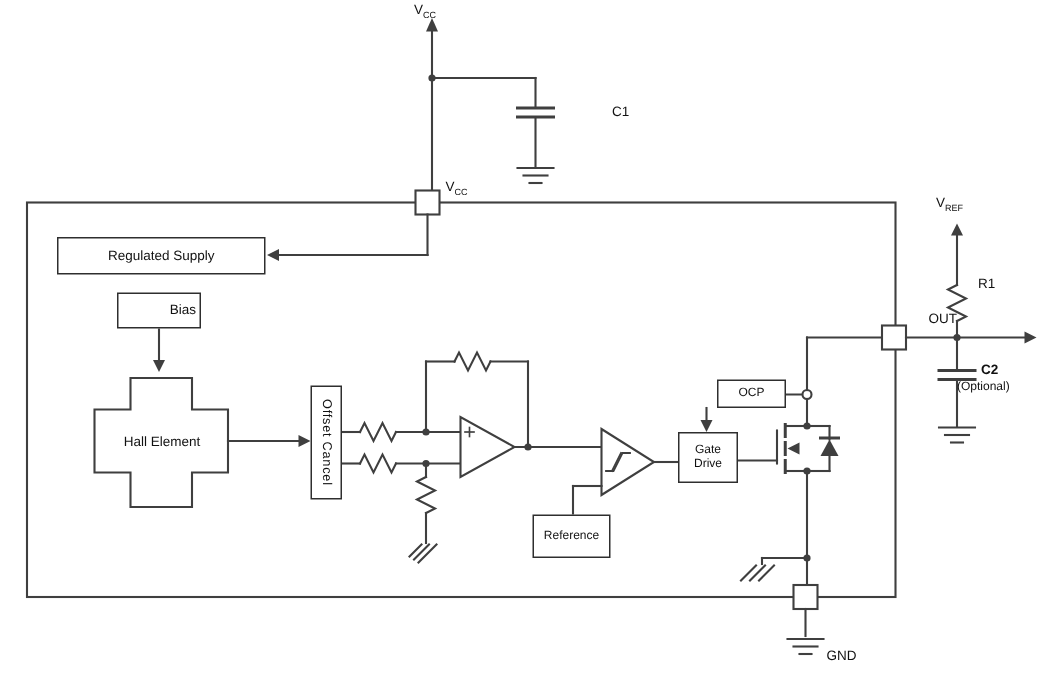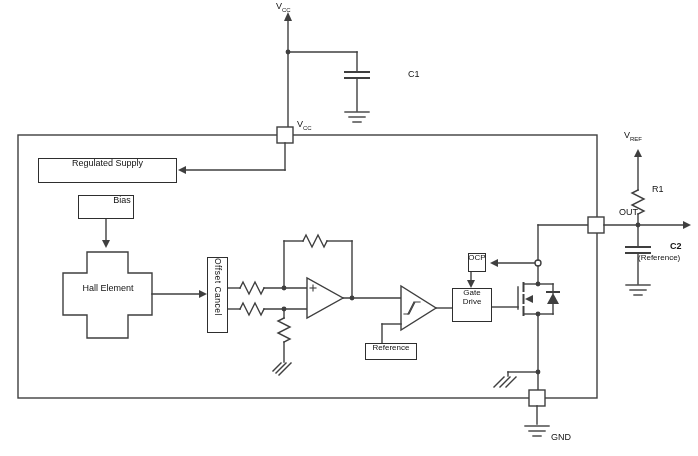--- a/index.html
+++ b/index.html
@@ -3,21 +3,21 @@
 <meta charset="utf-8">
 <style>
   html,body{margin:0;padding:0;background:#ffffff;}
   .stage{
     position:relative;width:698px;height:456px;background:#ffffff;
     font-family:"Liberation Sans", sans-serif;color:#111;overflow:hidden;
   }
   .stage svg{position:absolute;left:0;top:0;}
   .box{
     position:absolute;border:1px solid #2e2e2e;background:#ffffff;
-    display:flex;align-items:flex-start;justify-content:center;
+    display:flex;align-items:center;justify-content:center;
     font-size:9px;line-height:1.1;text-align:center;color:#111;
     box-sizing:border-box;
   }
   .lbl{position:absolute;font-size:9px;color:#111;white-space:nowrap;}
   .lbl sub,.box sub{font-size:6px;}
   .small{font-size:8px;}
   .vtext{
     writing-mode:vertical-rl;text-orientation:mixed;
     font-size:8.5px;letter-spacing:0.5px;
   }
@@ -233,43 +233,43 @@
   </div>
 
   <div class="box plain" style="left:63px;top:284px;width:90px;height:22px;">
     <span>Hall Element</span>
   </div>
 
   <div class="box" style="left:207px;top:257px;width:21px;height:76px;">
     <span class="vtext">Offset Cancel</span>
   </div>
 
-  <div class="box small" style="left:365px;top:343px;width:52px;height:17px;">
+  <div class="box small" style="left:355px;top:343px;width:52px;height:29px;">
     <span>Reference</span>
   </div>
 
-  <div class="box small" style="left:468px;top:253px;width:18px;height:19px;">
+  <div class="box small" style="left:478px;top:253px;width:46px;height:19px;">
     <span>OCP</span>
   </div>
 
   <div class="box small" style="left:452px;top:288px;width:40px;height:34px;padding:0 5px;">
     <span>Gate Drive</span>
   </div>
 
   <div class="lbl" style="left:276px;top:1px;"><span>V</span><sub>CC</sub></div>
 
   <div class="lbl" style="left:382px;top:69px;margin-left:26px;">C1</div>
 
   <div class="lbl" style="left:297px;top:119px;"><span>V</span><sub>CC</sub></div>
 
   <div class="lbl" style="left:624px;top:130px;"><span>V</span><sub>REF</sub></div>
 
   <div class="lbl" style="left:652px;top:184px;">R1</div>
 
   <div class="lbl" style="left:619px;top:207px;">OUT</div>
 
-  <div class="lbl" style="left:670px;top:241px;font-weight:bold;">C2</div>
-
-  <div class="lbl small" style="left:638px;top:253px;">(Reference)</div>
+  <div class="lbl" style="left:654px;top:241px;font-weight:bold;">C2</div>
+
+  <div class="lbl small" style="left:638px;top:253px;">(Optional)</div>
 
   <div class="lbl" style="left:551px;top:392px;margin-top:40px;">GND</div>
 
 </div>
 
 </body></html>

